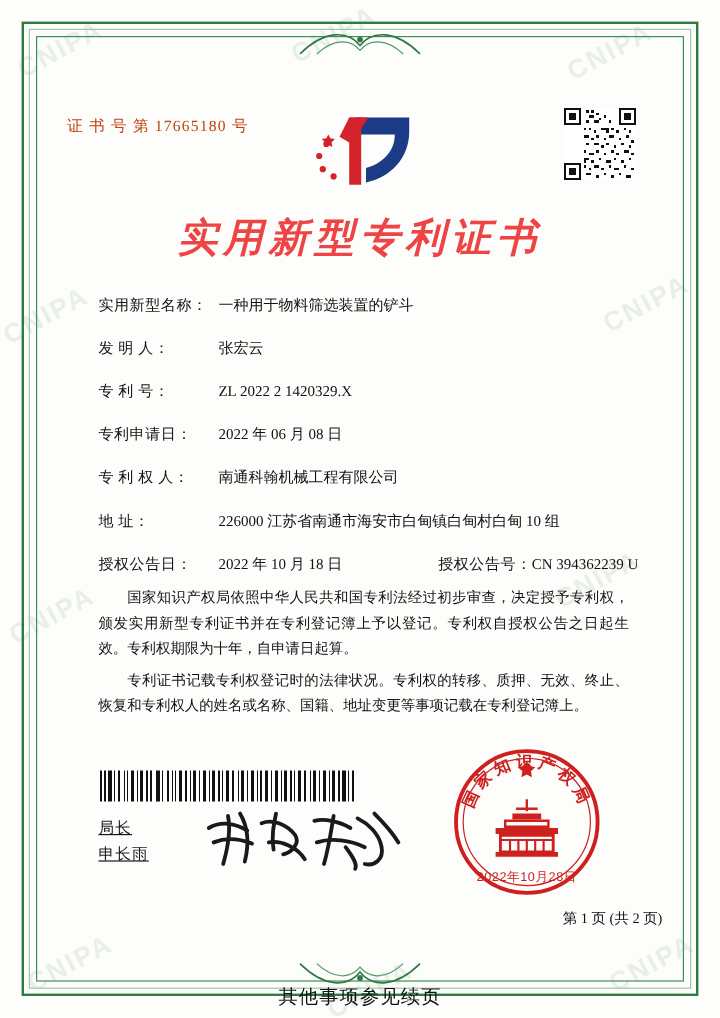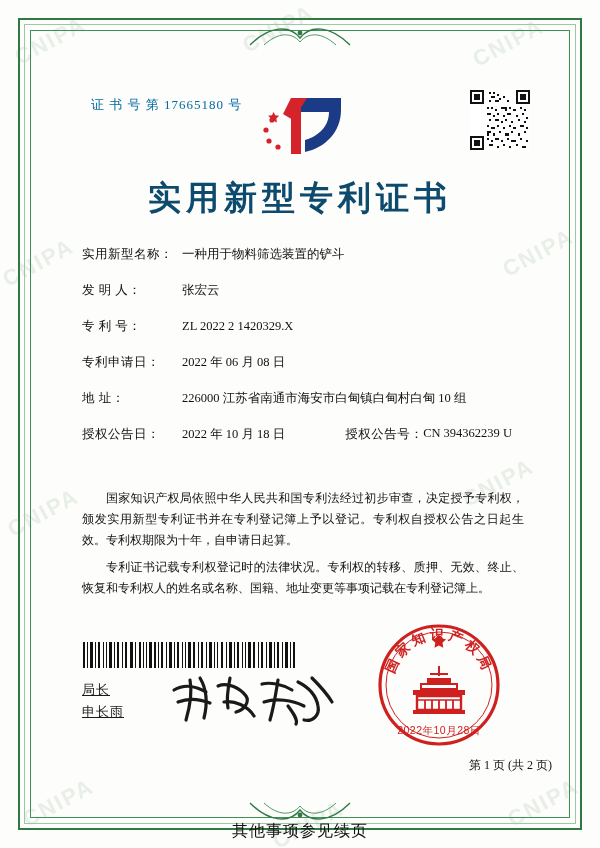--- a/index.html
+++ b/index.html
@@ -91,25 +91,25 @@
   #content {
     position: absolute;
     left: 48px;
     top: 48px;
     right: 48px;
     bottom: 48px;
   }
 
   #cert-no {
     position: absolute;
-    left: 43px;
+    left: 8px;
     top: 48px;
     font-size: 13px;
     letter-spacing: 1px;
-    color: #0369a1;
+    color: #c2410c;
   }
 
   #logo {
     position: absolute;
     left: 50%;
     margin-left: -55px;
     top: 42px;
     width: 110px;
     height: 72px;
   }
@@ -125,22 +125,23 @@
 
   #title {
     position: absolute;
     left: 0;
     right: 0;
     top: 128px;
     text-align: center;
     font-size: 33px;
     font-weight: bold;
     letter-spacing: 5px;
-    color: #0c4a6e;
+    color: #ef4444;
     font-family: "DejaVu Serif", "Liberation Serif", serif;
+    font-style: italic;
   }
 
   #fields {
     position: absolute;
     left: 34px;
     right: 20px;
     top: 198px;
     font-size: 12.5px;
     color: #111;
   }
@@ -152,23 +153,23 @@
   }
   .f-label {
     flex: 0 0 auto;
     letter-spacing: 0.5px;
   }
   .f-label.w6 { width: 100px; }
   .f-value {
     flex: 0 0 auto;
   }
   .f-second {
-    margin-left: 60px;
+    margin-left: 80px;
     display: flex;
-    align-items: flex-start;
+    align-items: center;
   }
 
   #paragraphs {
     position: absolute;
     left: 34px;
     right: 28px;
     top: 440px;
     font-size: 12px;
     line-height: 1.75;
     text-align: justify;
@@ -399,20 +400,24 @@
       <div class="field-row">
         <span class="f-label w6">专  利  号：</span>
         <span class="f-value">ZL 2022 2 1420329.X</span>
       </div>
 
       <div class="field-row">
         <span class="f-label w6">专利申请日：</span>
         <span class="f-value">2022 年 06 月 08 日</span>
       </div>
 
+      <div class="field-row">
+        <span class="f-label w6">专 利 权 人：</span>
+        <span class="f-value">南通科翰机械工程有限公司</span>
+      </div>
 
       <div class="field-row">
         <span class="f-label w6">地      址：</span>
         <span class="f-value">226000 江苏省南通市海安市白甸镇白甸村白甸 10 组</span>
       </div>
 
       <div class="field-row">
         <span class="f-label w6">授权公告日：</span>
         <span class="f-value">2022 年 10 月 18 日</span>
         <span class="f-second">

